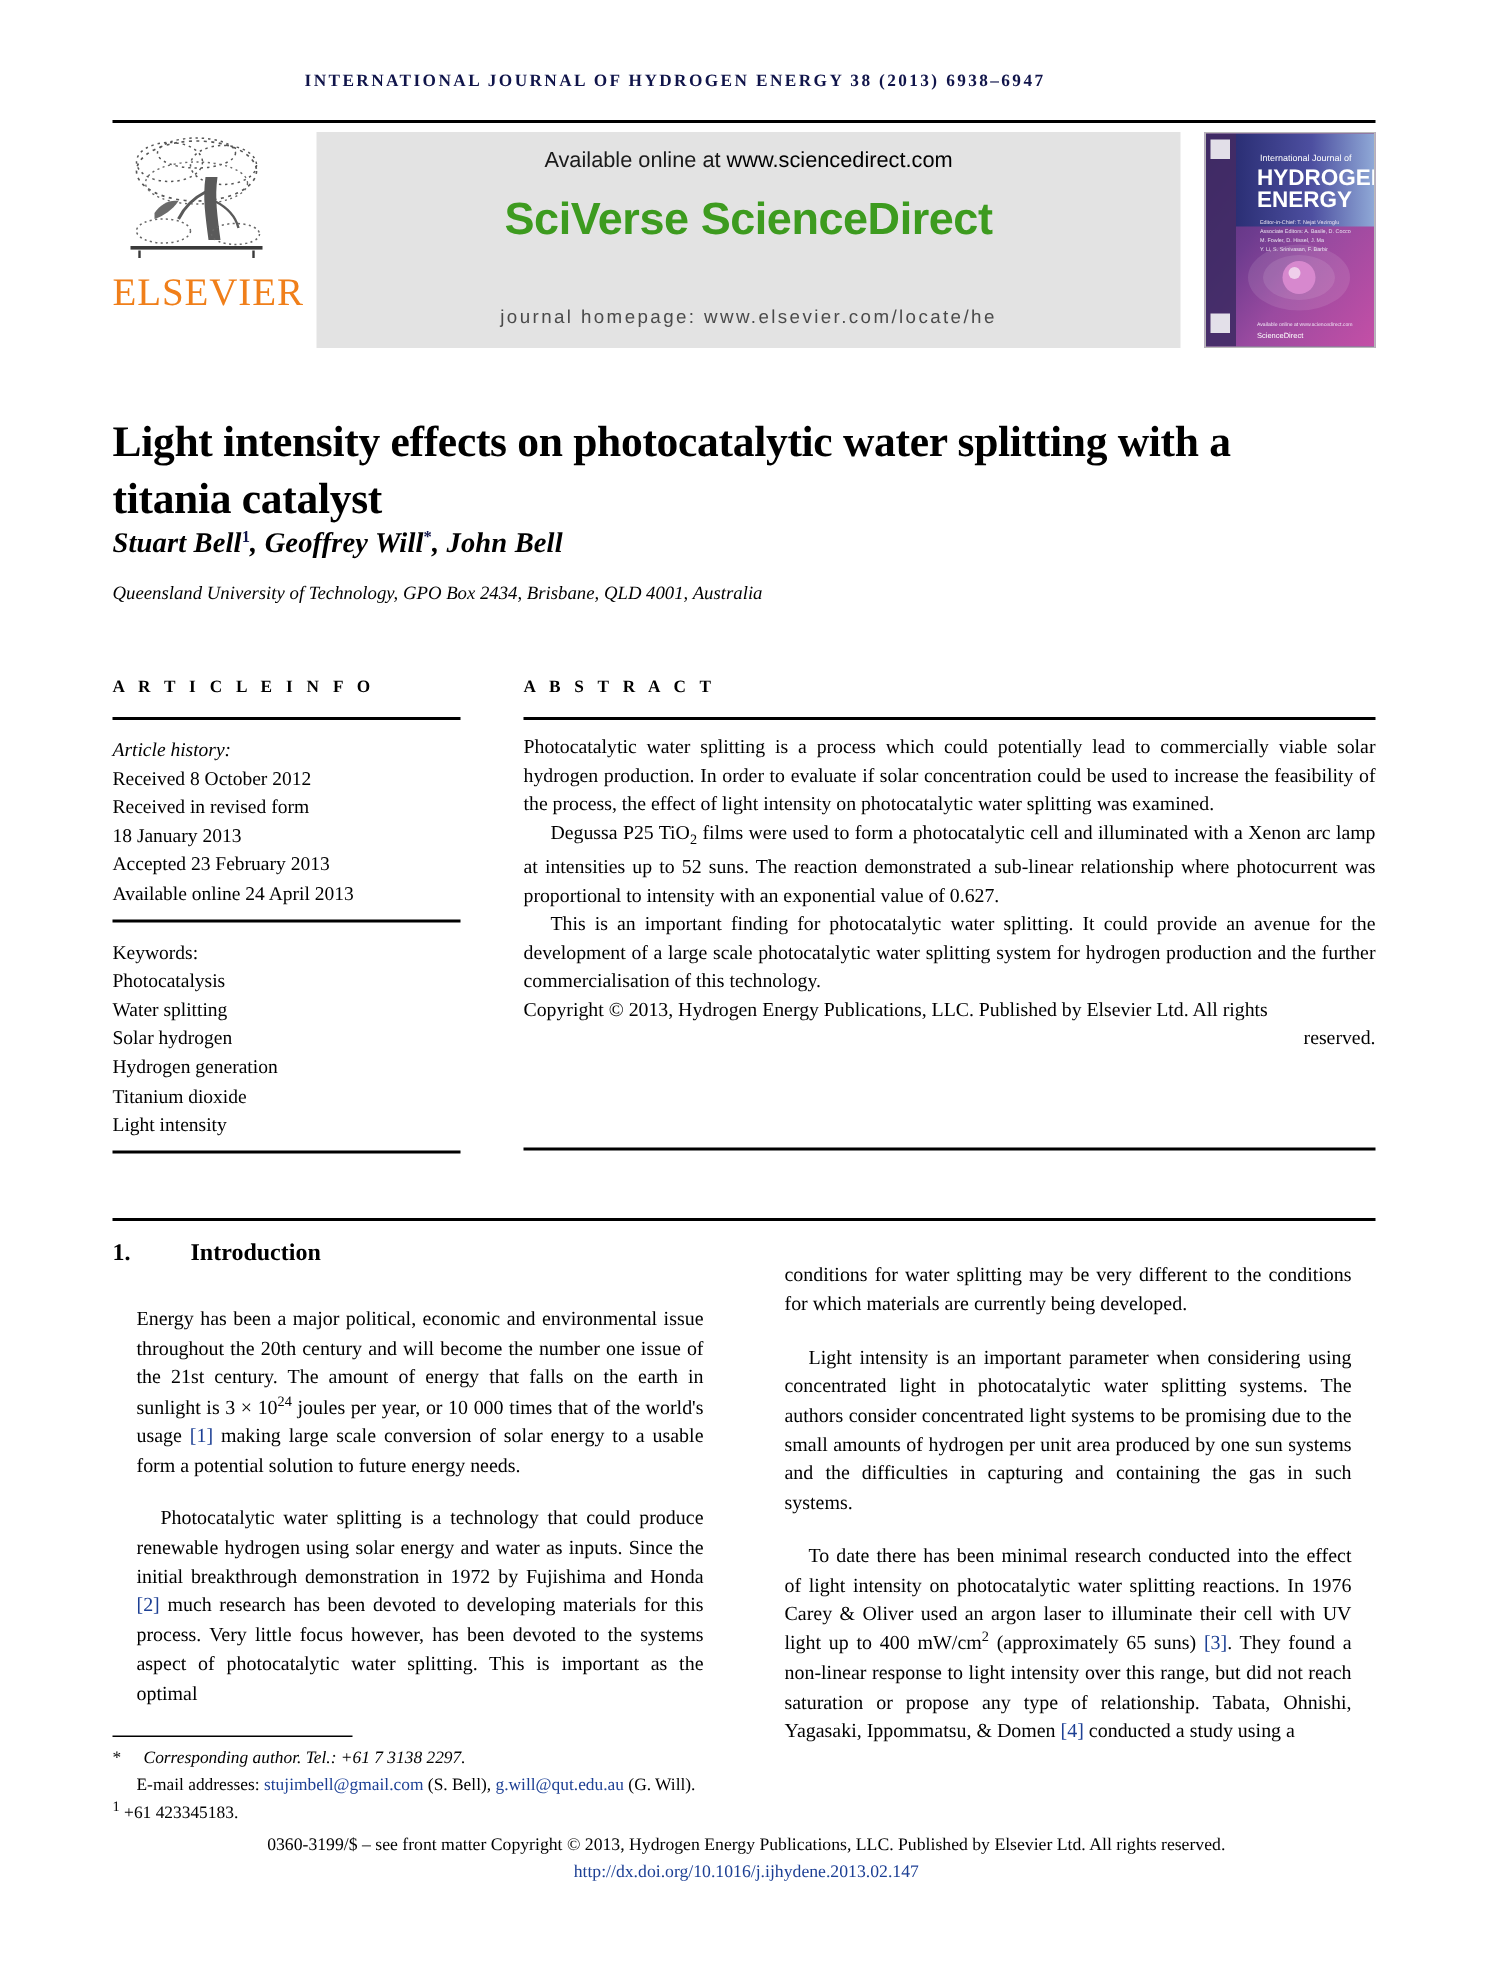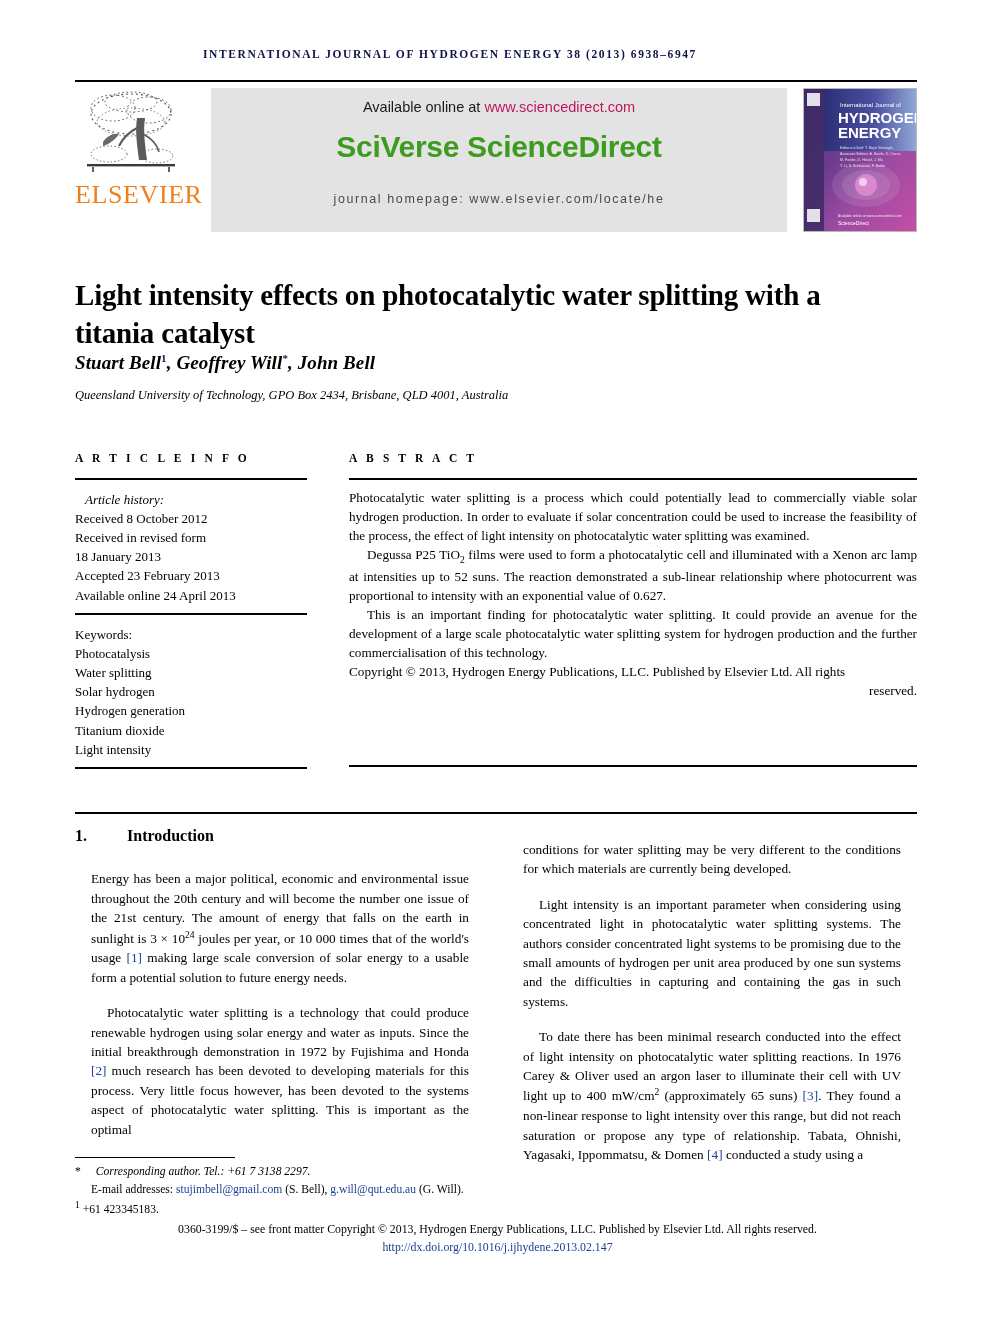--- a/index.html
+++ b/index.html
@@ -80,37 +80,37 @@
     text-align: center;
   }
   .avail-line {
     font-family: "Liberation Sans", sans-serif;
     font-size: 14.5px;
     color: #1a1a1a;
     padding-top: 11px;
     line-height: 1.2;
   }
   .avail-line a {
-    color: #be185d;
+    color: #000000;
     text-decoration: none;
   }
   .sciverse {
     font-family: "Liberation Sans", sans-serif;
     font-size: 30px;
     font-weight: bold;
     color: #3d9b1f;
     margin-top: 14px;
     letter-spacing: -0.3px;
   }
   .homepage {
     font-family: "Liberation Sans", sans-serif;
     font-size: 12.5px;
     letter-spacing: 1.6px;
     color: #4a4a4a;
-    margin-top: 28px;
+    margin-top: 40px;
   }
   .cover {
     position: absolute;
     right: 0;
     top: 8px;
     width: 114px;
     height: 144px;
     border: 1px solid #b9b9b9;
     box-sizing: border-box;
     overflow: hidden;
@@ -176,21 +176,21 @@
   #lbl-abs  { left: 349px; top: 452px; }
 
   .info-col {
     position: absolute;
     left: 75px;
     top: 490px;
     width: 240px;
     font-size: 13px;
     line-height: 1.47;
   }
-  .info-col .ital { font-style: italic; margin-left: 10px; }
+  .info-col .ital { font-style: italic; }
   .kw-col {
     position: absolute;
     left: 75px;
     top: 625px;
     width: 240px;
     font-size: 13px;
     line-height: 1.47;
   }
   .abstract {
     position: absolute;

